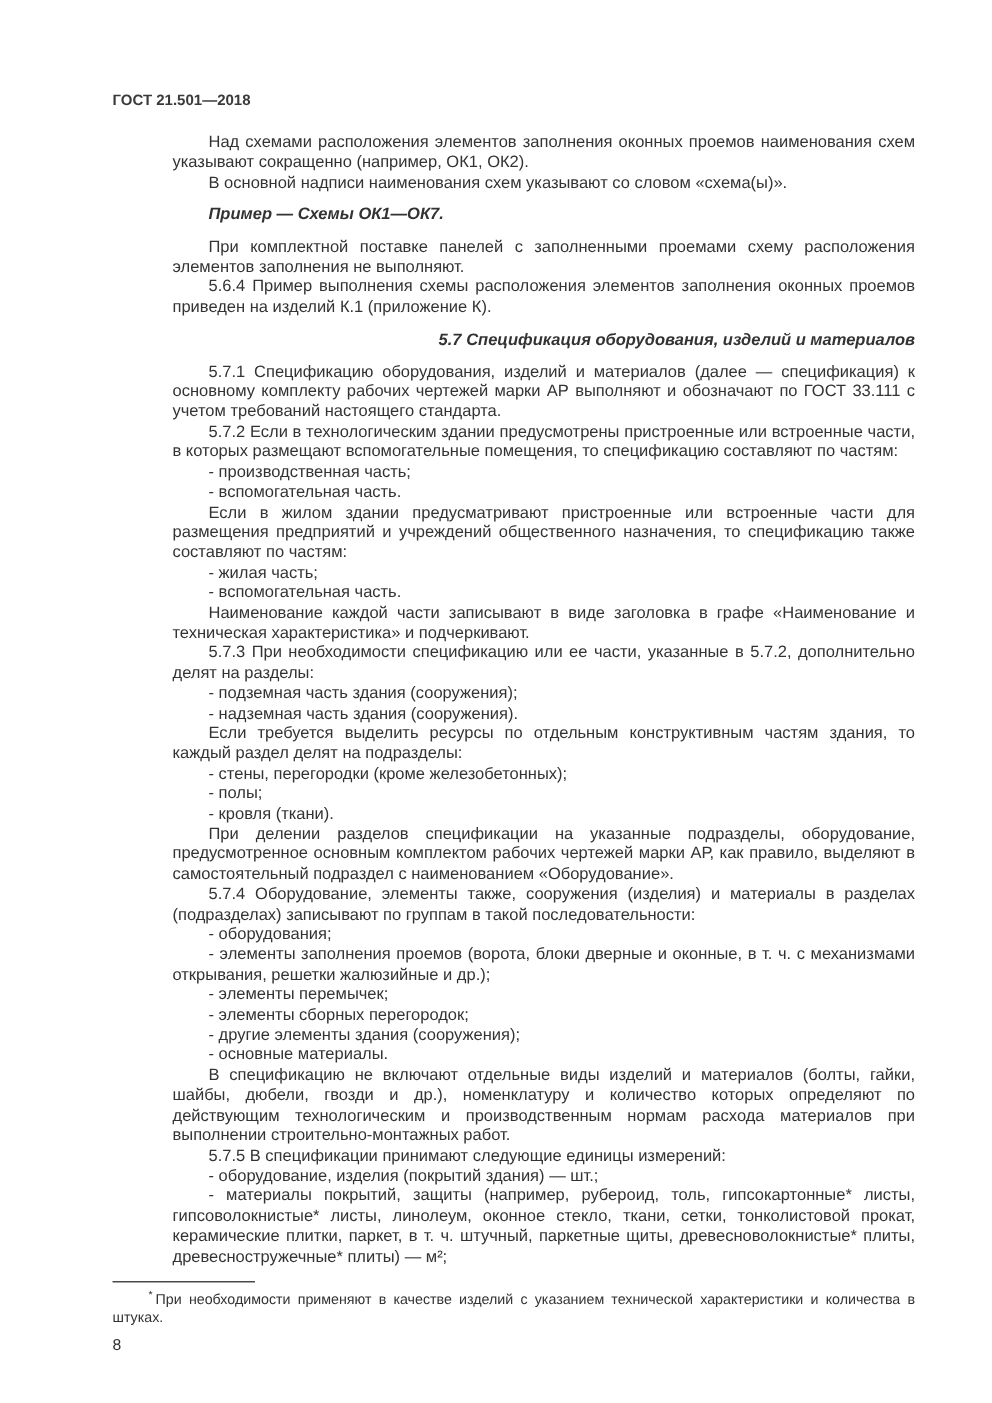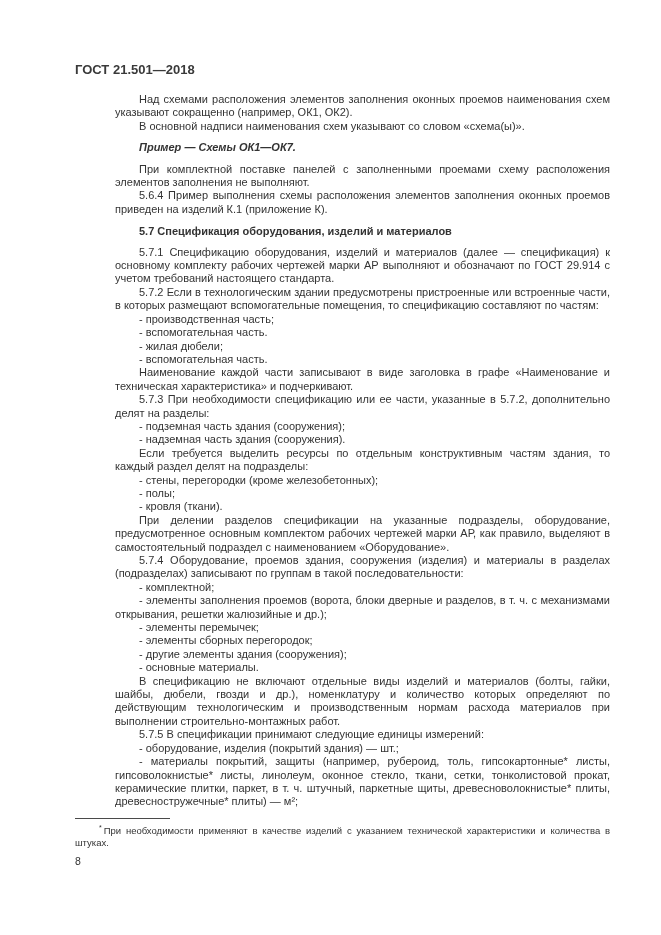--- a/index.html
+++ b/index.html
@@ -12,21 +12,21 @@
     width: 661px;
     height: 935px;
     background: #ffffff;
     box-sizing: border-box;
     padding: 62px 51px 0 75px;
     font-family: "Liberation Sans", sans-serif;
     color: #333333;
     overflow: hidden;
   }
   .doc-header {
-    font-size: 13px;
+    font-size: 10px;
     font-weight: bold;
     color: #3a3a3a;
     margin-bottom: 16px;
   }
   .doc-body {
     font-size: 11px;
     line-height: 13.4px;
     margin-left: 40px;
   }
   .body-p {
@@ -38,21 +38,22 @@
     margin: 8px 0;
     font-size: 11px;
     font-weight: bold;
     font-style: italic;
     text-indent: 24px;
   }
   .heading-p {
     margin: 9px 0 7px 0;
     font-weight: bold;
     text-indent: 24px;
-    text-align: left;
+    text-align: right;
+    font-style: italic;
   }
   .footnote-area {
     margin-top: 9px;
   }
   .footnote-rule {
     width: 95px;
     border-top: 1px solid #4a4a4a;
     margin-bottom: 3px;
   }
   .footnote-p {
@@ -78,38 +79,39 @@
 
   <div class="doc-header">ГОСТ 21.501—2018</div>
 
   <div class="doc-body">
     <p class="body-p">Над схемами расположения элементов заполнения оконных проемов наименования схем указывают сокращенно (например, ОК1, ОК2).</p>
     <p class="body-p">В основной надписи наименования схем указывают со словом «схема(ы)».</p>
     <p class="example-p">Пример — Схемы ОК1—ОК7.</p>
     <p class="body-p">При комплектной поставке панелей с заполненными проемами схему расположения элементов заполнения не выполняют.</p>
     <p class="body-p">5.6.4 Пример выполнения схемы расположения элементов заполнения оконных проемов приведен на изделий К.1 (приложение К).</p>
     <p class="heading-p">5.7 Спецификация оборудования, изделий и материалов</p>
-    <p class="body-p">5.7.1 Спецификацию оборудования, изделий и материалов (далее — спецификация) к основному комплекту рабочих чертежей марки АР выполняют и обозначают по ГОСТ 29.914 с учетом требований настоящего стандарта.</p>
+    <p class="body-p">5.7.1 Спецификацию оборудования, изделий и материалов (далее — спецификация) к основному комплекту рабочих чертежей марки АР выполняют и обозначают по ГОСТ 33.111 с учетом требований настоящего стандарта.</p>
     <p class="body-p">5.7.2 Если в технологическим здании предусмотрены пристроенные или встроенные части, в которых размещают вспомогательные помещения, то спецификацию составляют по частям:</p>
     <p class="body-p">- производственная часть;</p>
     <p class="body-p">- вспомогательная часть.</p>
-    <p class="body-p">- жилая дюбели;</p>
+    <p class="body-p">Если в жилом здании предусматривают пристроенные или встроенные части для размещения предприятий и учреждений общественного назначения, то спецификацию также составляют по частям:</p>
+    <p class="body-p">- жилая часть;</p>
     <p class="body-p">- вспомогательная часть.</p>
     <p class="body-p">Наименование каждой части записывают в виде заголовка в графе «Наименование и техническая характеристика» и подчеркивают.</p>
     <p class="body-p">5.7.3 При необходимости спецификацию или ее части, указанные в 5.7.2, дополнительно делят на разделы:</p>
     <p class="body-p">- подземная часть здания (сооружения);</p>
     <p class="body-p">- надземная часть здания (сооружения).</p>
     <p class="body-p">Если требуется выделить ресурсы по отдельным конструктивным частям здания, то каждый раздел делят на подразделы:</p>
     <p class="body-p">- стены, перегородки (кроме железобетонных);</p>
     <p class="body-p">- полы;</p>
     <p class="body-p">- кровля (ткани).</p>
     <p class="body-p">При делении разделов спецификации на указанные подразделы, оборудование, предусмотренное основным комплектом рабочих чертежей марки АР, как правило, выделяют в самостоятельный подраздел с наименованием «Оборудование».</p>
-    <p class="body-p">5.7.4 Оборудование, проемов здания, сооружения (изделия) и материалы в разделах (подразделах) записывают по группам в такой последовательности:</p>
-    <p class="body-p">- комплектной;</p>
-    <p class="body-p">- элементы заполнения проемов (ворота, блоки дверные и разделов, в т. ч. с механизмами открывания, решетки жалюзийные и др.);</p>
+    <p class="body-p">5.7.4 Оборудование, элементы также, сооружения (изделия) и материалы в разделах (подразделах) записывают по группам в такой последовательности:</p>
+    <p class="body-p">- оборудования;</p>
+    <p class="body-p">- элементы заполнения проемов (ворота, блоки дверные и оконные, в т. ч. с механизмами открывания, решетки жалюзийные и др.);</p>
     <p class="body-p">- элементы перемычек;</p>
     <p class="body-p">- элементы сборных перегородок;</p>
     <p class="body-p">- другие элементы здания (сооружения);</p>
     <p class="body-p">- основные материалы.</p>
     <p class="body-p">В спецификацию не включают отдельные виды изделий и материалов (болты, гайки, шайбы, дюбели, гвозди и др.), номенклатуру и количество которых определяют по действующим технологическим и производственным нормам расхода материалов при выполнении строительно-монтажных работ.</p>
     <p class="body-p">5.7.5 В спецификации принимают следующие единицы измерений:</p>
     <p class="body-p">- оборудование, изделия (покрытий здания) — шт.;</p>
     <p class="body-p">- материалы покрытий, защиты (например, рубероид, толь, гипсокартонные* листы, гипсоволокнистые* листы, линолеум, оконное стекло, ткани, сетки, тонколистовой прокат, керамические плитки, паркет, в т. ч. штучный, паркетные щиты, древесноволокнистые* плиты, древесностружечные* плиты) — м²;</p>
   </div>
 

